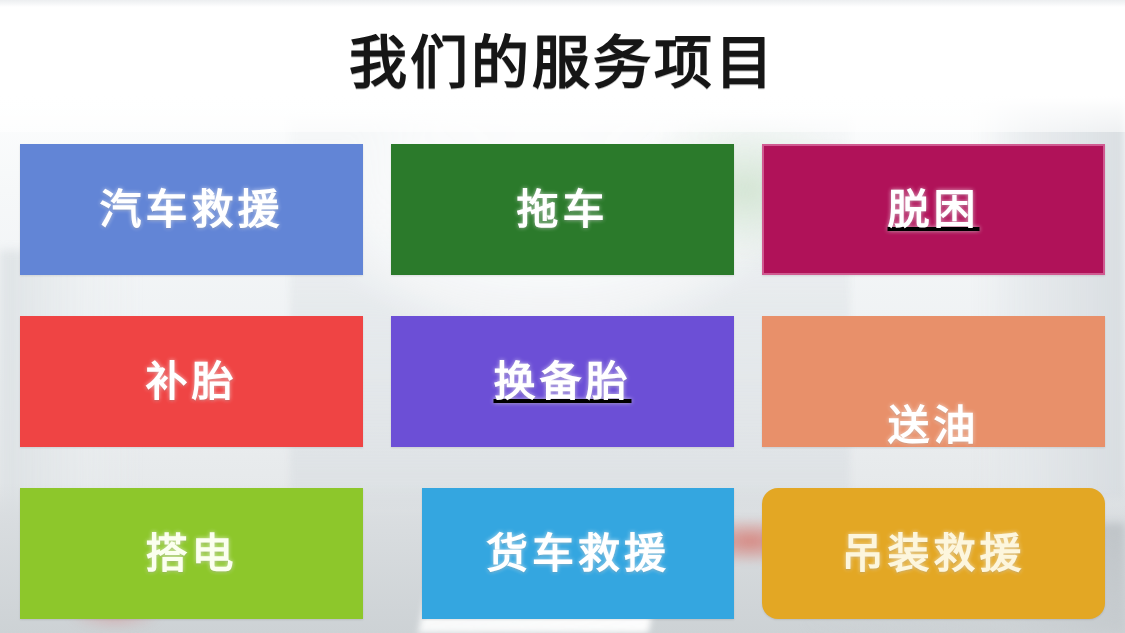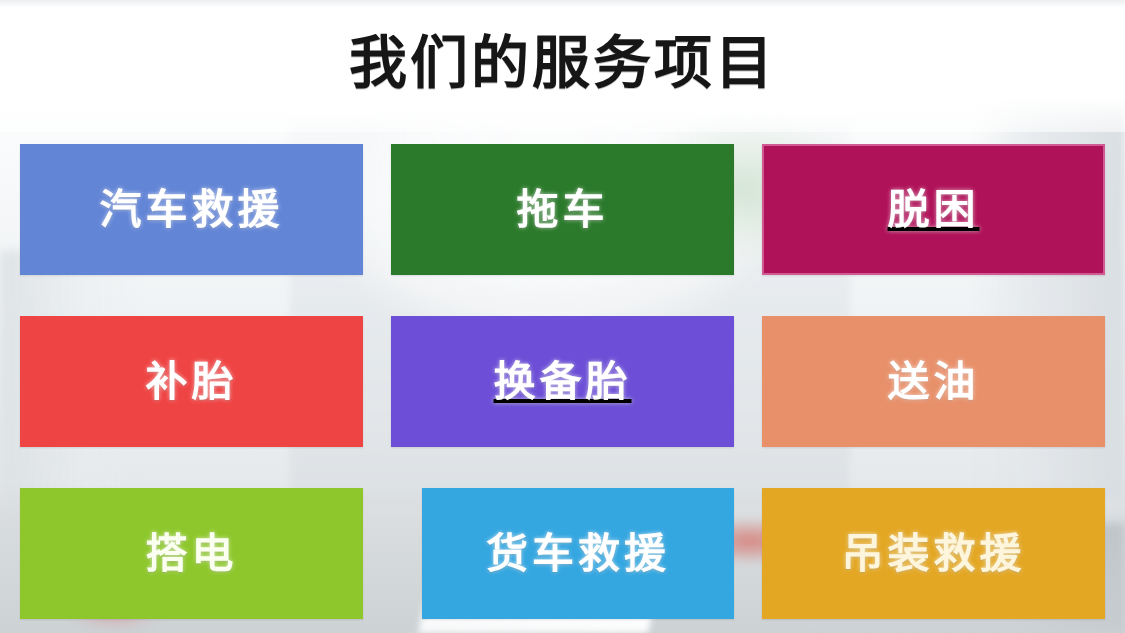--- a/index.html
+++ b/index.html
@@ -253,30 +253,30 @@
     </div>
 
     <div class="tile" style="background: #ef4444;">
       <span class="tile-label">补胎</span>
     </div>
 
     <div class="tile" style="background: rgb(108, 79, 214); text-decoration: underline;">
       <span class="tile-label">换备胎</span>
     </div>
 
-    <div class="tile" style="background: rgb(232, 144, 106);">
+    <div class="tile" style="background: rgb(232, 144, 106); align-items: flex-end;">
       <span class="tile-label">送油</span>
     </div>
 
     <div class="tile" style="background: rgb(141, 199, 43); text-align: center;">
       <span class="tile-label warm">搭电</span>
     </div>
 
     <div class="tile" style="background: rgb(52, 166, 224); margin-left: 31px;">
       <span class="tile-label">货车救援</span>
     </div>
 
-    <div class="tile" style="background: rgb(227, 167, 36);">
+    <div class="tile" style="background: rgb(227, 167, 36); border-radius: 16px;">
       <span class="tile-label cream">吊装救援</span>
     </div>
 
   </div>
 </div>
 
 </body></html>

